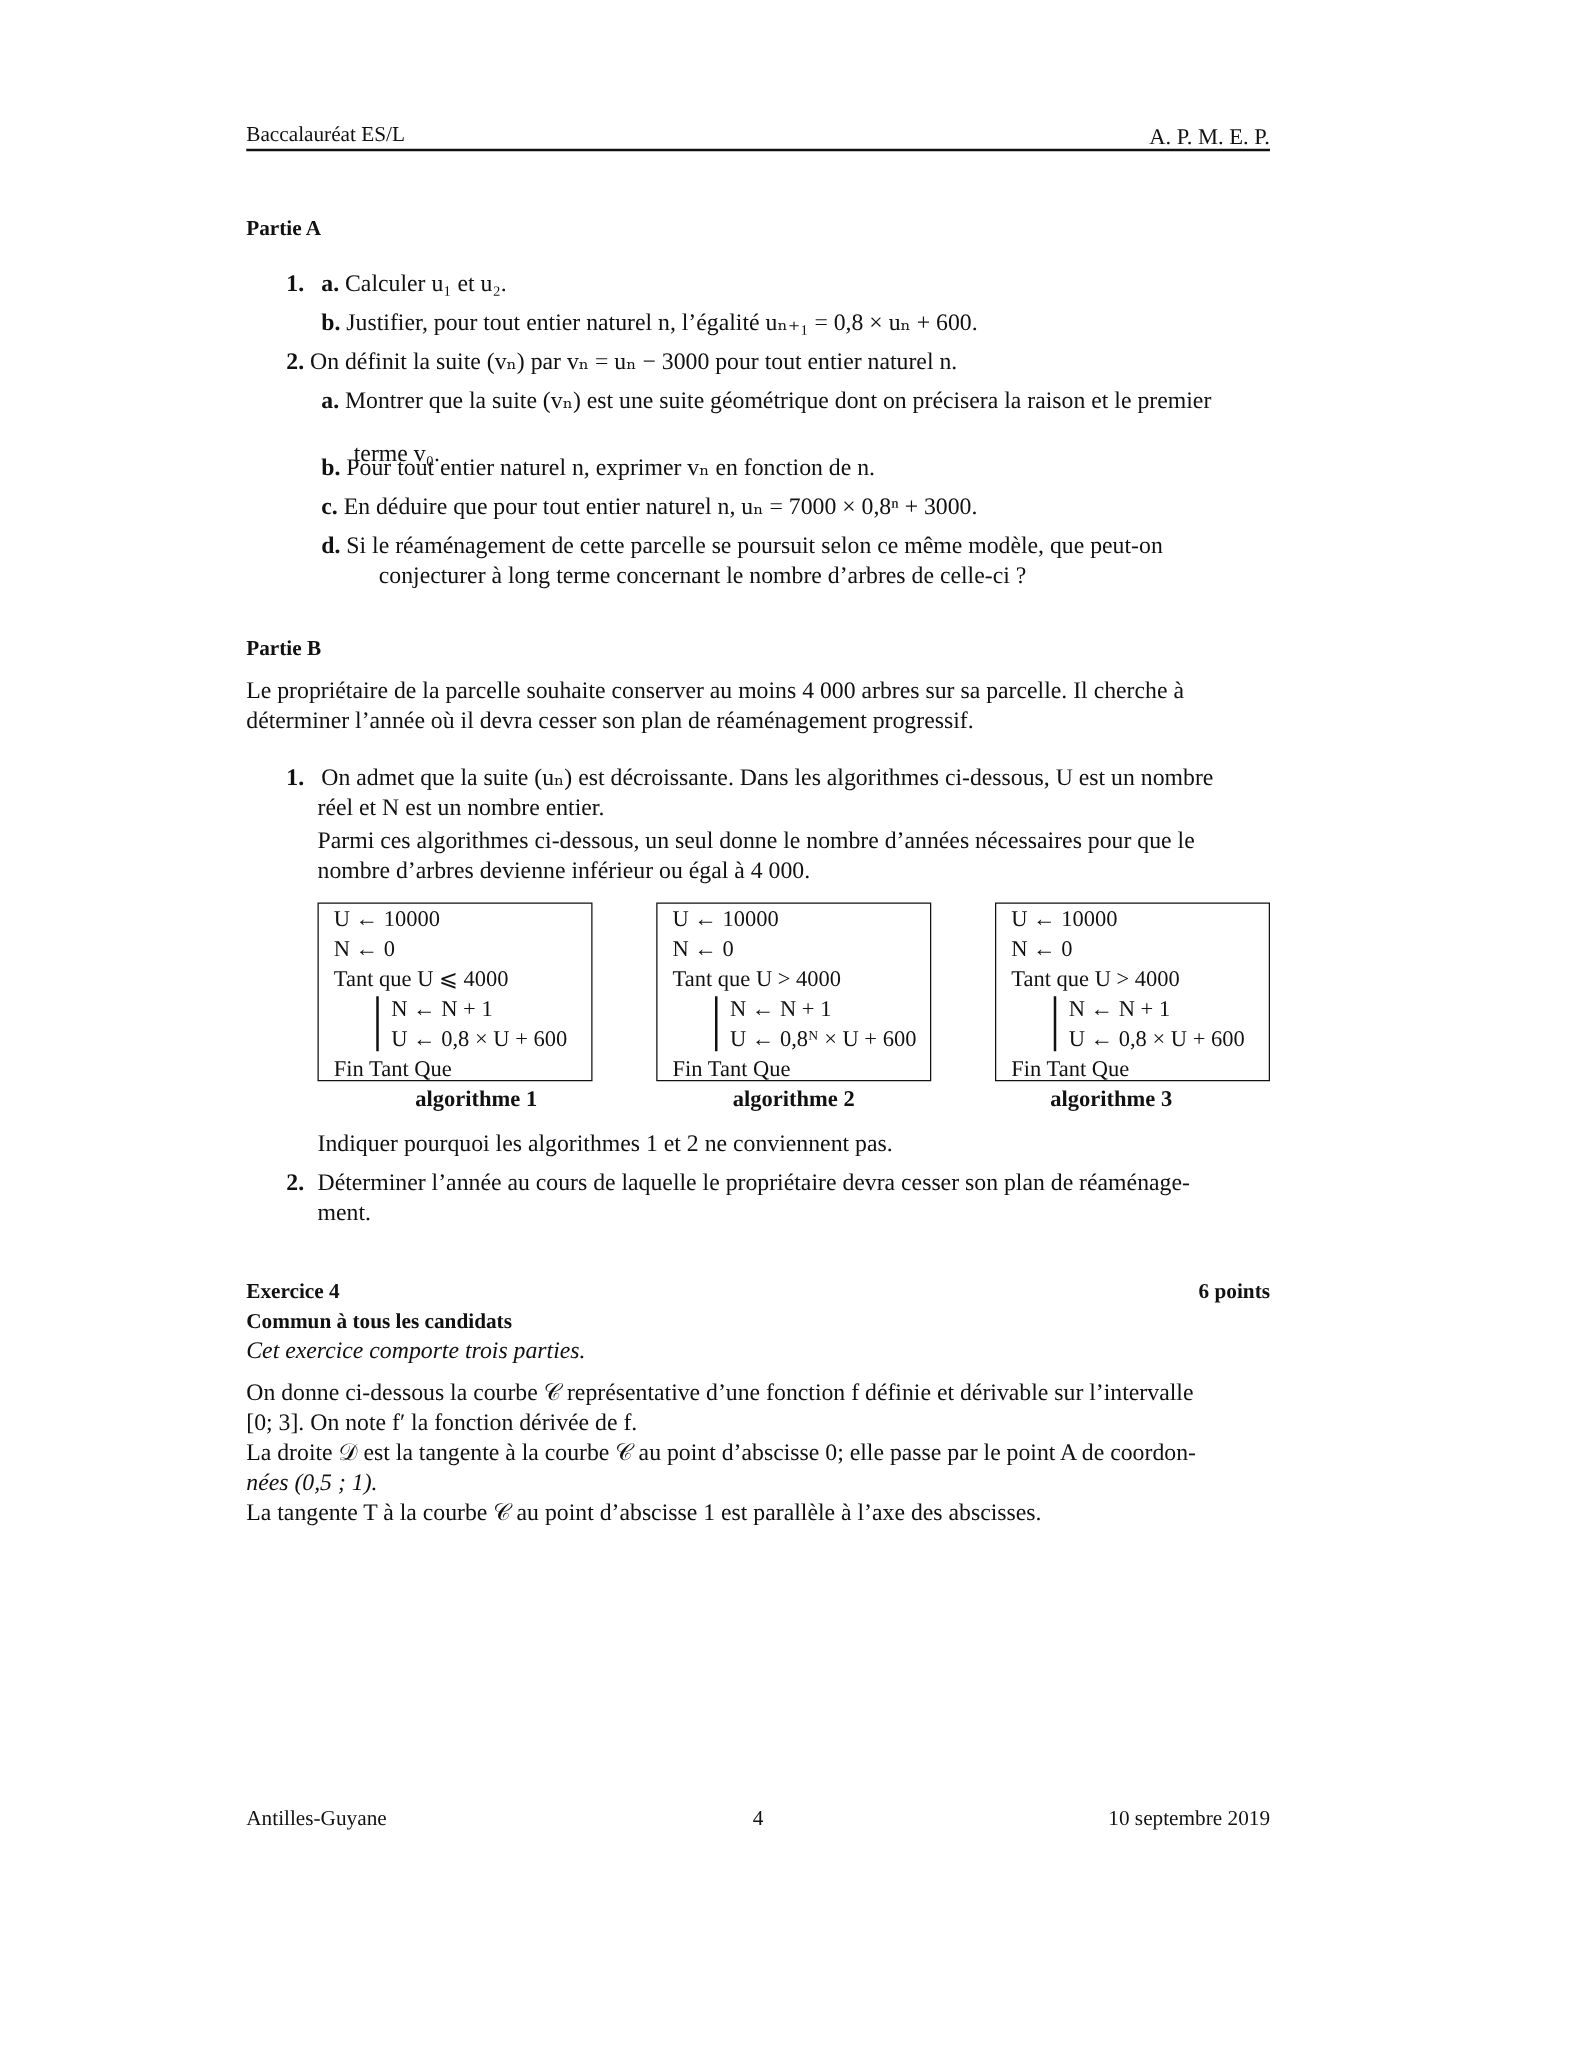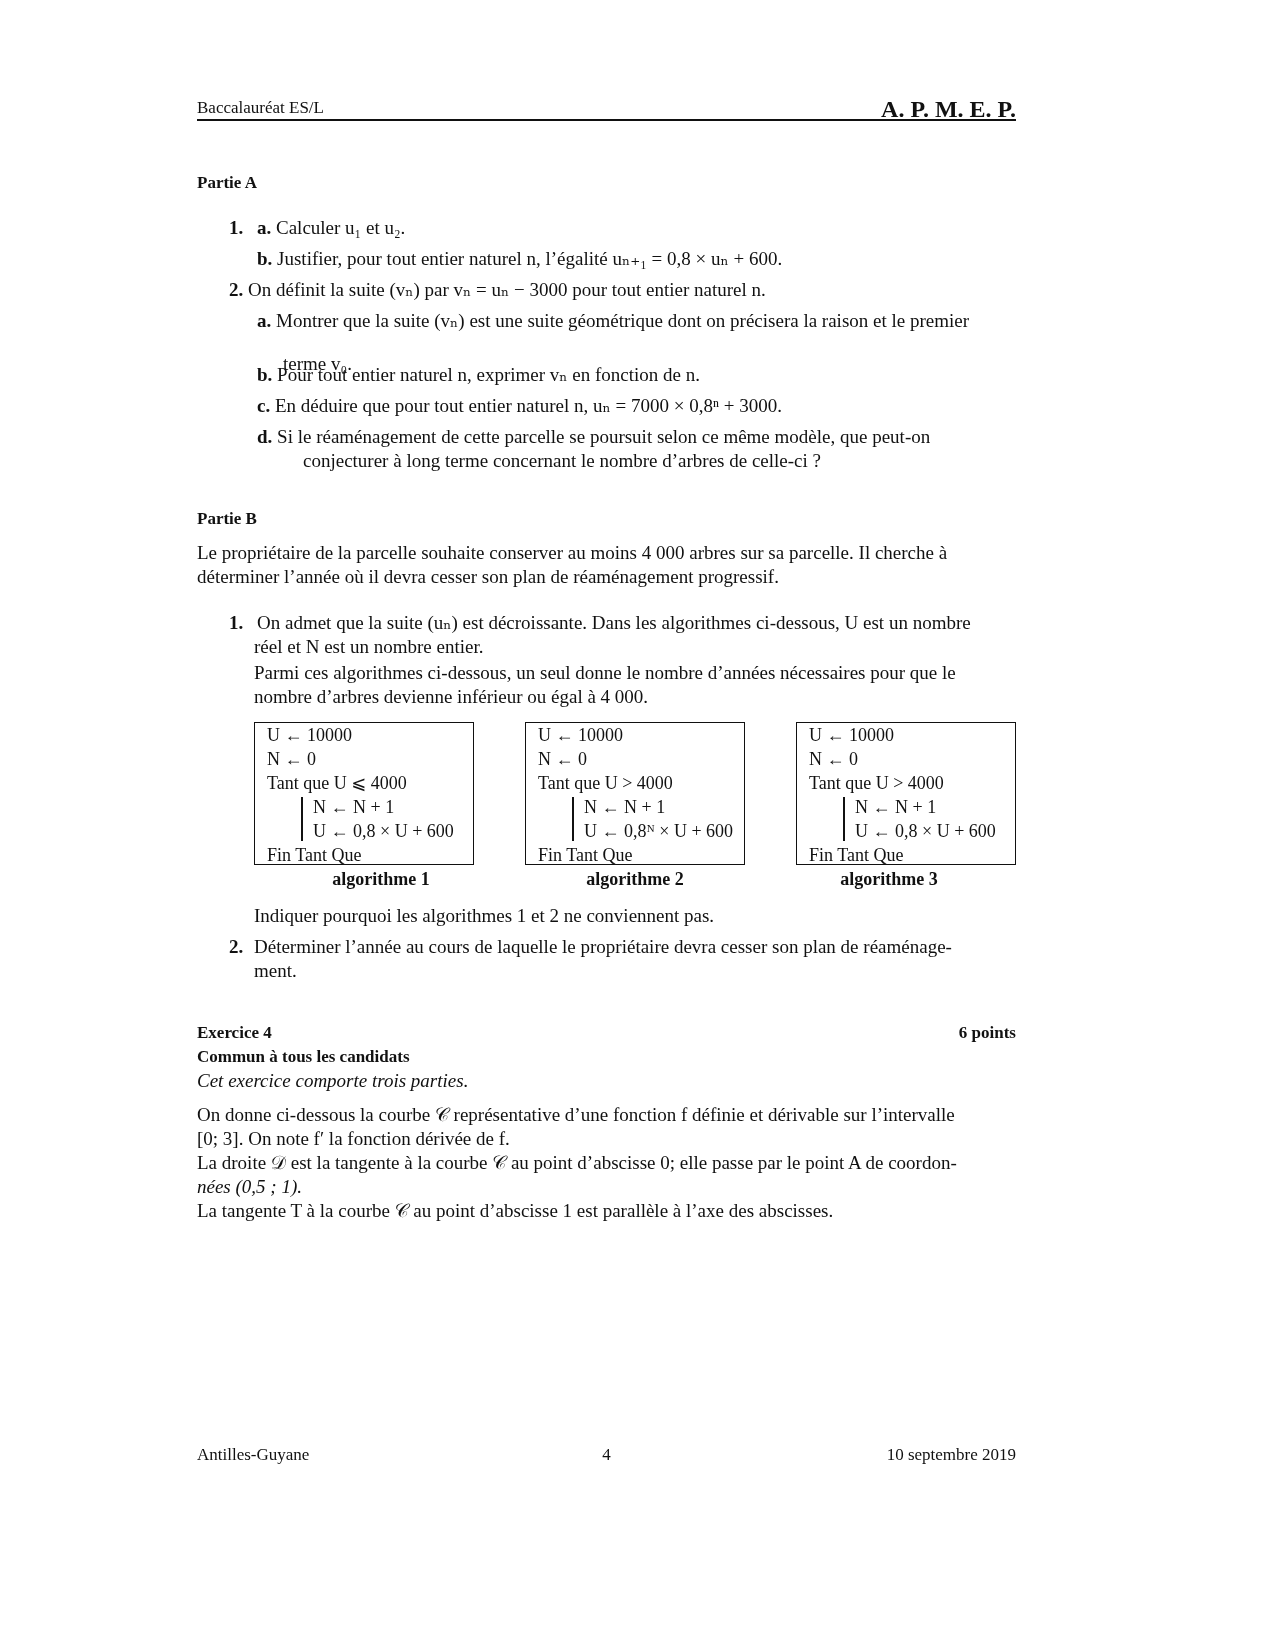--- a/index.html
+++ b/index.html
@@ -4,21 +4,21 @@
   <style>
     html, body { margin: 0; padding: 0; background: #ffffff; }
     body {
       width: 1275px; height: 1650px; position: relative; overflow: hidden;
       font-family: "Liberation Serif", "DejaVu Serif", serif;
       color: #111; font-size: 19px; line-height: 24px;
     }
     .abs { position: absolute; }
     .header { left: 197px; top: 96px; width: 819px; height: 24px; font-size: 17px; }
     .header .left { position: absolute; left: 0; top: 0; }
-    .header .right { position: absolute; right: 0; top: 1px; font-weight: bold; font-size: 24px; }
+    .header .right { position: absolute; right: 0; top: 1px; font-weight: normal; font-size: 18px; }
     .rule { left: 197px; top: 119px; width: 819px; height: 2px; background: #111; }
     .h { font-weight: bold; font-size: 17px; }
     .num { font-weight: bold; display: inline-block; }
     .lbl { font-weight: bold; display: inline-block; }
     .p { width: 819px; text-align: justify; }
     .algo {
       position: absolute; border: 1.5px solid #111; box-sizing: border-box;
       font-size: 18px; line-height: 24px; padding: 0 0 0 12px; height: 143px;
     }
     .algo .loopbar { position: absolute; left: 46px; top: 74px; width: 1.5px; height: 44px; background: #111; }

